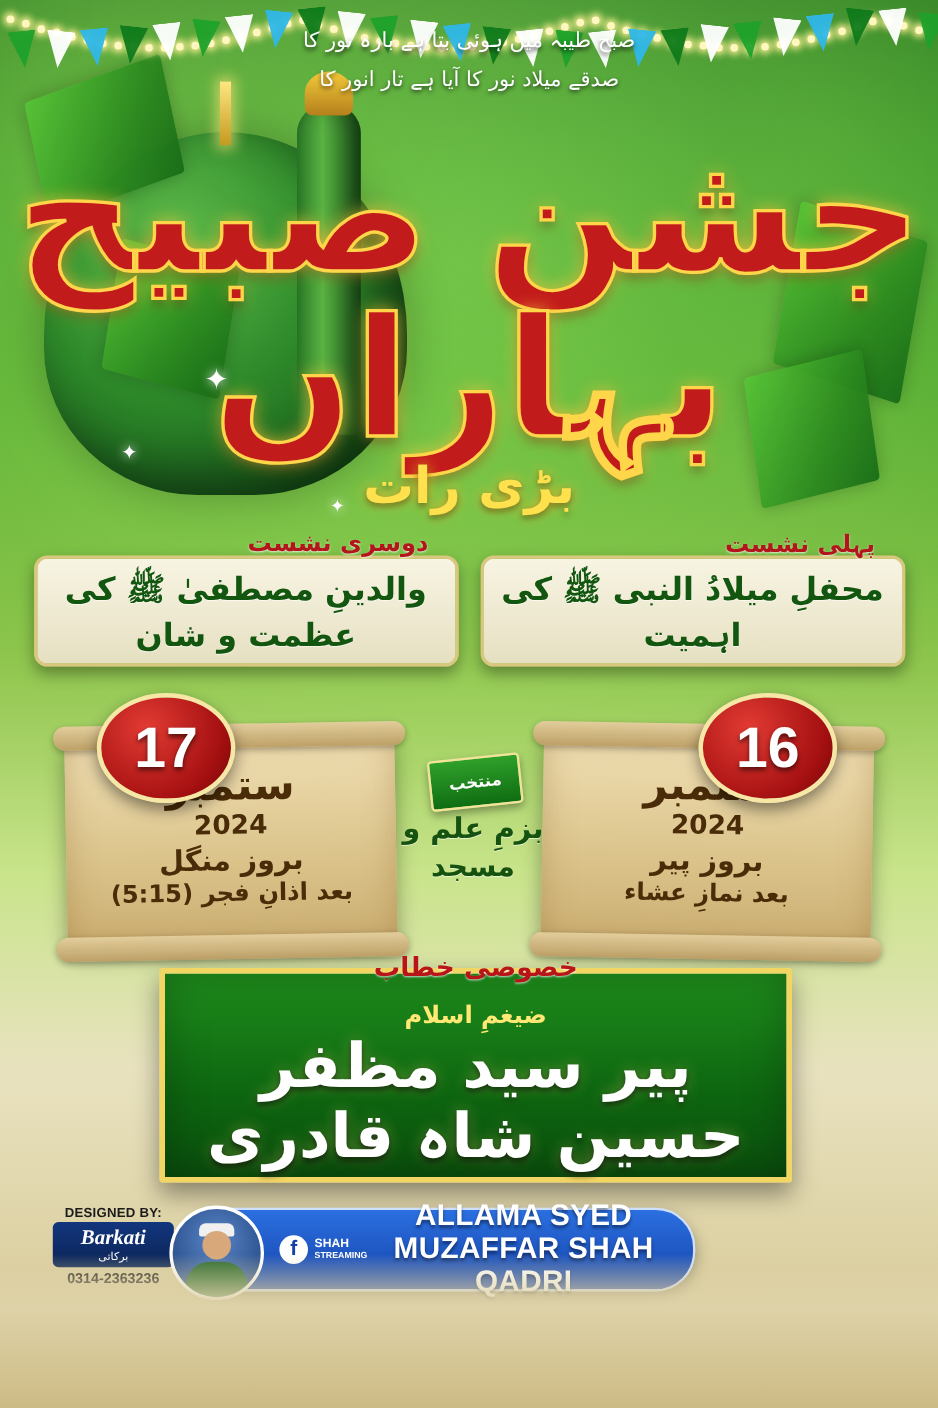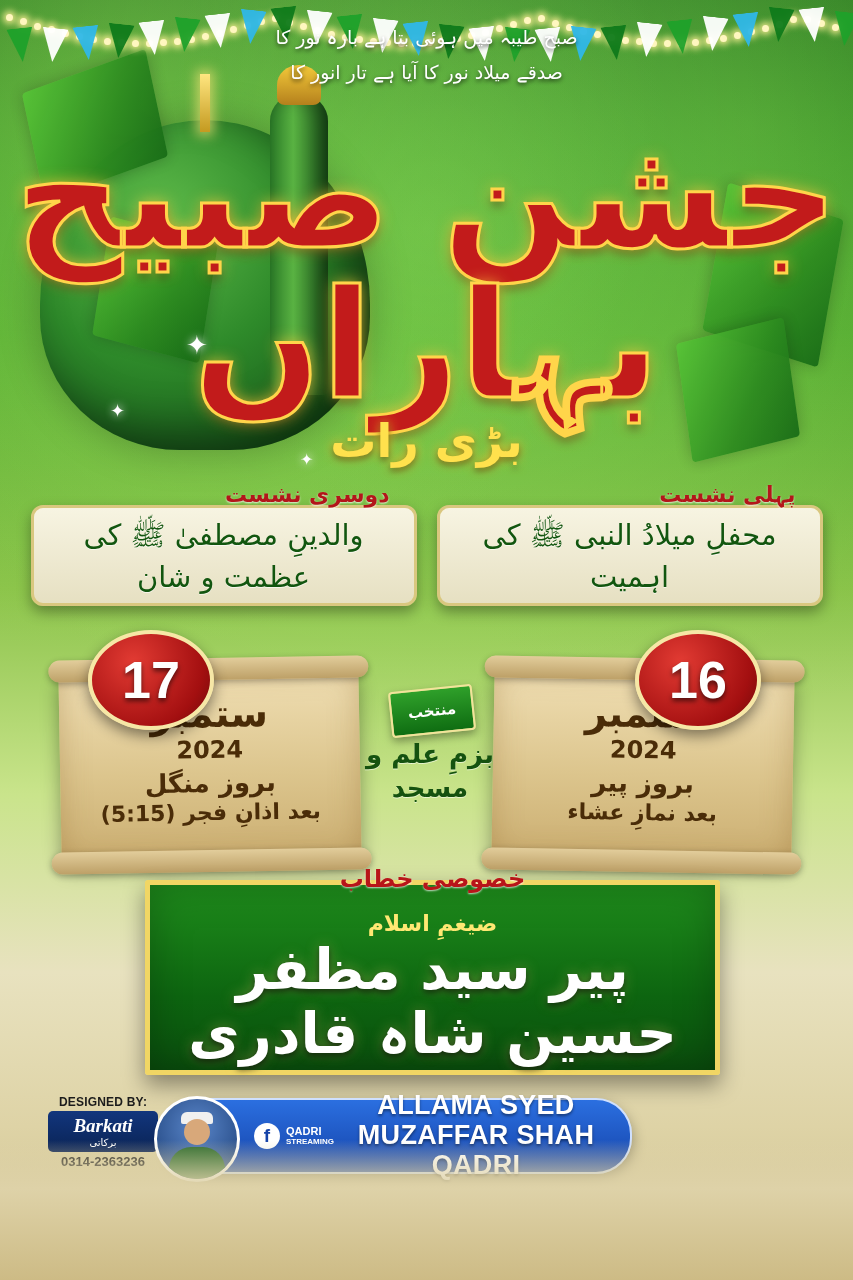--- a/index.html
+++ b/index.html
@@ -87,21 +87,21 @@
     display:flex;justify-content:center;gap:20px;
   }
   .session{
     position:relative;width:380px;height:95px;border-radius:12px;
     background:linear-gradient(#f7f4e2,#e6e0c2);
     border:3px solid #d9c77f;
     box-shadow:0 6px 14px rgba(0,0,0,.35);
     display:flex;align-items:center;justify-content:center;
   }
   .session .body{
-    font-size:29px;font-weight:normal;color:#12560f;
+    font-size:29px;font-weight:bold;color:#12560f;
     text-shadow:0 1px 0 rgba(255,255,255,.6);padding:0 10px;text-align:center;
   }
   .session .tag{
     position:absolute;top:-26px;right:24px;
     font-size:22px;font-weight:bold;color:#b3161a;
     text-shadow:0 1px 2px rgba(255,255,255,.8);
   }
 
   
   .scrolls{
@@ -419,21 +419,21 @@
   </div>
 
   <div class="livebar">
     <div class="avatar">
       <div class="cap"></div>
       <div class="head"></div>
       <div class="body2"></div>
     </div>
     <div class="fb">f</div>
     <div class="livetxt">
-      <div>QADRI</div>
+      <div>SHAH</div>
       <div style="font-size:8px">STREAMING</div>
     </div>
     <div class="names">
       <div>ALLAMA SYED</div>
       <div>MUZAFFAR SHAH QADRI</div>
     </div>
   </div>
 
   <div class="sandbar"></div>
 

